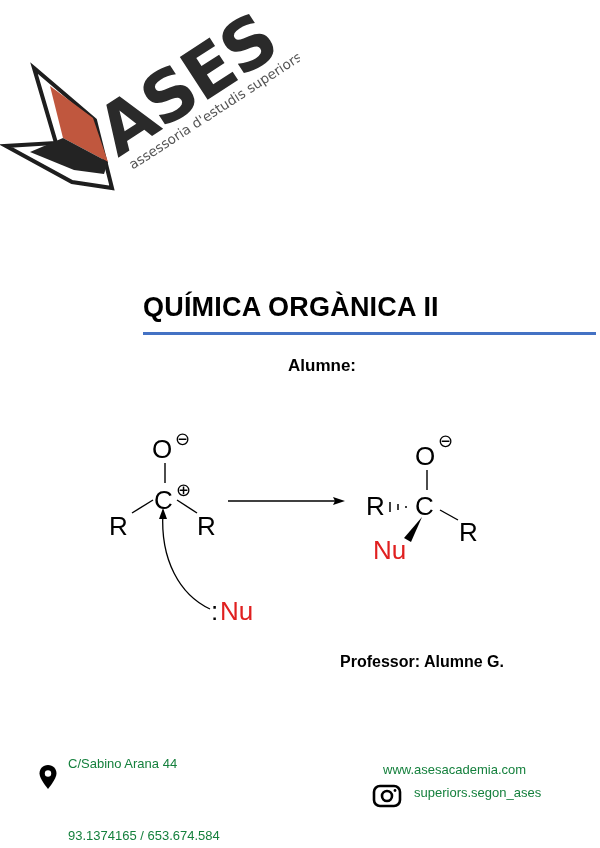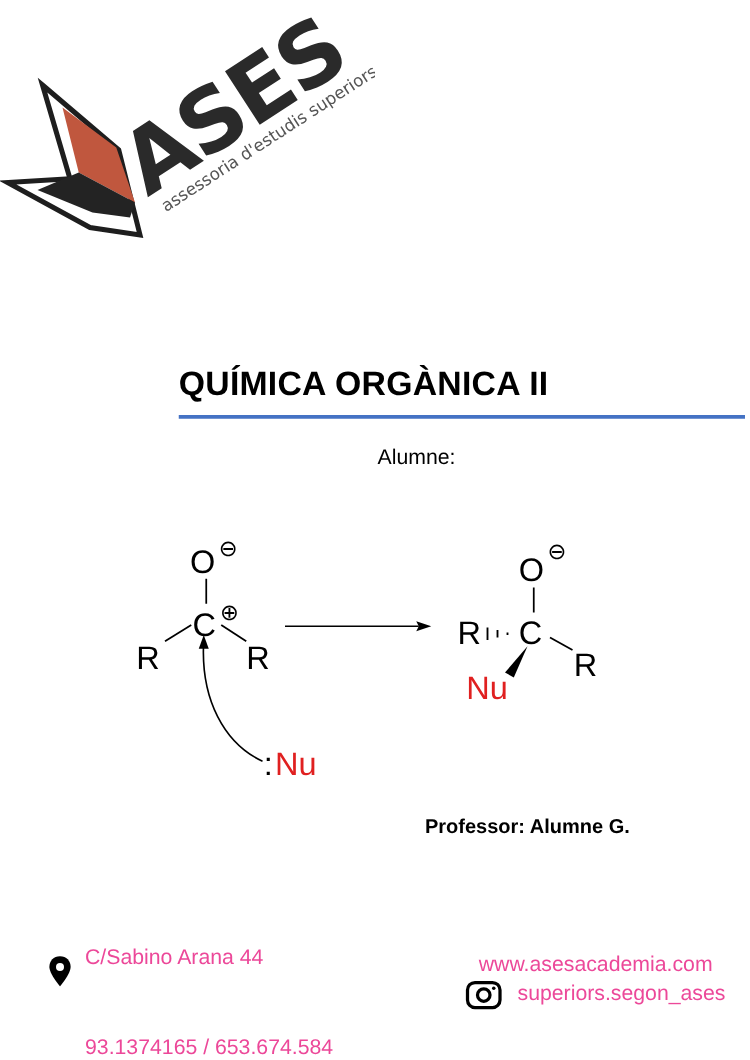--- a/index.html
+++ b/index.html
@@ -10,27 +10,27 @@
     .abs { position: absolute; }
     #logo { left: 0; top: 0; width: 300px; height: 200px; }
     #title {
       left: 143px; width: 453px; top: 292px; 
       font-size: 27px; font-weight: bold; letter-spacing: 0.2px;
     }
     #title-rule {
       left: 143px; top: 332px; width: 453px; height: 3px; background: #4472c4;
     }
     #student-label {
-      left: 288px; top: 356px; font-size: 17px; font-weight: normal; margin-left: 14px;
+      left: 288px; top: 356px; font-size: 17px; font-weight: bold;
     }
     #reaction { left: 0; top: 400px; width: 600px; height: 240px; }
     #professor {
       left: 340px; top: 653px; font-size: 16px; font-weight: bold;
     }
-    .footer-text { font-size: 17px; color: #ec4899; }
+    .footer-text { font-size: 13px; color: #15803d; }
     #address { left: 68px; top: 756px; }
     #phone { left: 68px; top: 786px; margin-top: 42px; }
     #website { left: 383px; top: 762px; }
     #instagram-handle { left: 414px; top: 785px; }
     #pin-icon { left: 38px; top: 764px; width: 20px; height: 26px; }
     #ig-icon { left: 372px; top: 784px; width: 30px; height: 24px; }
   </style>
 </head>
 <body>
 

